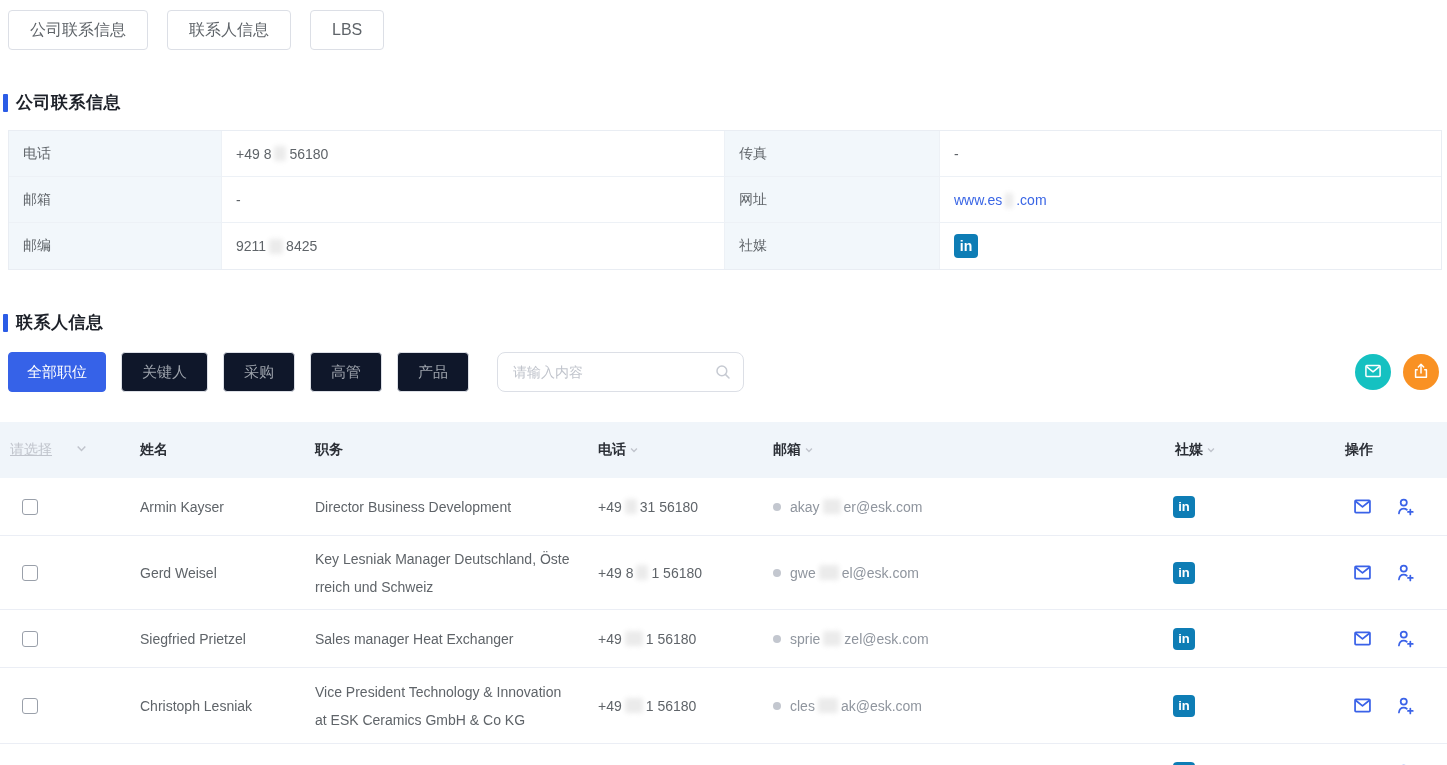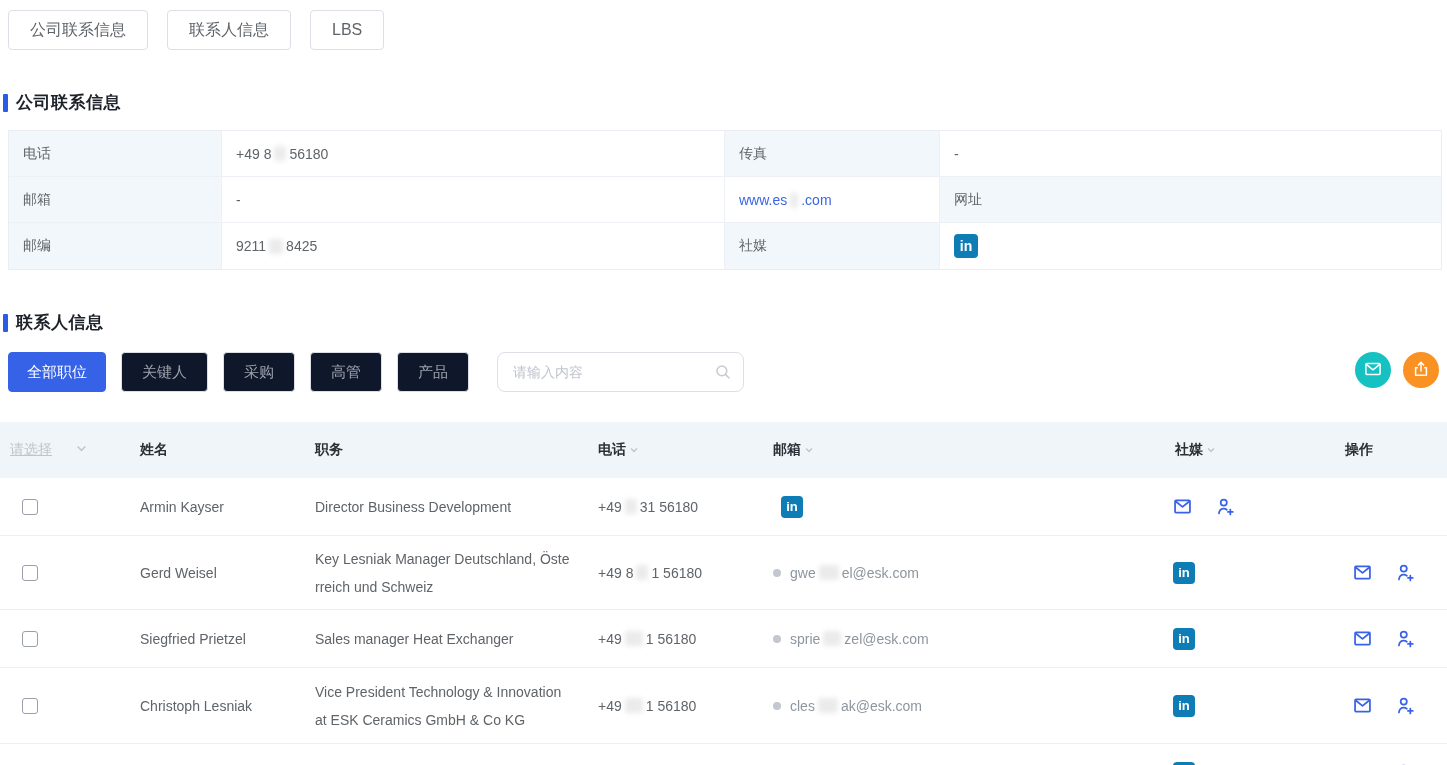--- a/index.html
+++ b/index.html
@@ -35,21 +35,21 @@
   .w8{width:8px} .w12{width:12px} .w14{width:14px} .w18{width:18px} .w20{width:20px}
 
   
   .li-badge { display:inline-flex; align-items:center; justify-content:center;
               background:#0e7db5; color:#fff; font-weight:700; border-radius:4px;
               cursor:pointer; }
   .li-lg { width:24px; height:24px; font-size:14px; }
   .li-sm { width:22px; height:22px; font-size:13px; }
 
   
-  .filter-row { display:flex; align-items:flex-start; margin:19px 8px 0 8px; height:40px; }
+  .filter-row { display:flex; align-items:center; margin:19px 8px 0 8px; height:40px; }
   .filter-btn { height:40px; padding:0 20px; background:#0f172a; border:1px solid #dcdfe6; border-radius:4px;
                 font-size:15px; color:#9da3ac; display:flex; align-items:center; cursor:pointer;
                 margin-right:15px; font-family:inherit; }
   .filter-btn.active { background:#3662e8; border-color:#3662e8; color:#fff; padding:0 18px; }
   .search-box { position:relative; margin-left:13px; }
   .search-box input { width:247px; height:40px; border:1px solid #dcdfe6; border-radius:8px;
                       padding:0 36px 0 15px; font-size:14px; color:#606266; font-family:inherit; outline:none; }
   .search-box input::placeholder { color:#c0c4cc; }
   .search-box .mag { position:absolute; right:12px; top:11px; }
   .circle-btns { margin-left:auto; display:flex; gap:12px; }
@@ -99,24 +99,24 @@
     <div class="cell val">
       <span>+49 8</span>
         <span class="redact w12"></span>
         <span>56180</span>
     </div>
     <div class="cell lbl">传真</div>
     <div class="cell val">-</div>
 
     <div class="cell lbl first">邮箱</div>
     <div class="cell val">-</div>
+    <div class="cell lbl">网址</div>
     <div class="cell val">
       <a class="site-link"><span>www.es</span><span class="redact w8"></span><span>.com</span></a>
     </div>
-    <div class="cell lbl">网址</div>
 
     <div class="cell lbl first r3">邮编</div>
     <div class="cell val r3">
       <span>9211</span>
         <span class="redact w14"></span>
         <span>8425</span>
     </div>
     <div class="cell lbl r3">社媒</div>
     <div class="cell val r3">
       <span class="li-badge li-lg">in</span>
@@ -200,20 +200,26 @@
       <div class="cell check">
           <span class="checkbox"></span>
         </div>
       <div class="cell">Armin Kayser</div>
       <div class="cell title-cell">Director Business Development</div>
       <div class="cell">
           <span>+49</span>
           <span class="redact w12"></span>
           <span>31 56180</span>
         </div>
+      <div class="cell email-cell">
+          <span class="dot"></span>
+          <span>akay</span>
+          <span class="redact w18"></span>
+          <span>er@esk.com</span>
+        </div>
       <div class="cell social-cell">
           <span class="li-badge li-sm">in</span>
         </div>
       <div class="cell actions-cell">
         <span class="act">
             <svg width="21" height="21" viewBox="0 0 24 24" fill="none" stroke="#3a62e8" stroke-width="2" stroke-linejoin="round">
               <rect x="3.5" y="5" width="17" height="14" rx="1"></rect>
               <path d="M4 6l8 6.5L20 6"></path>
             </svg>
           </span>

